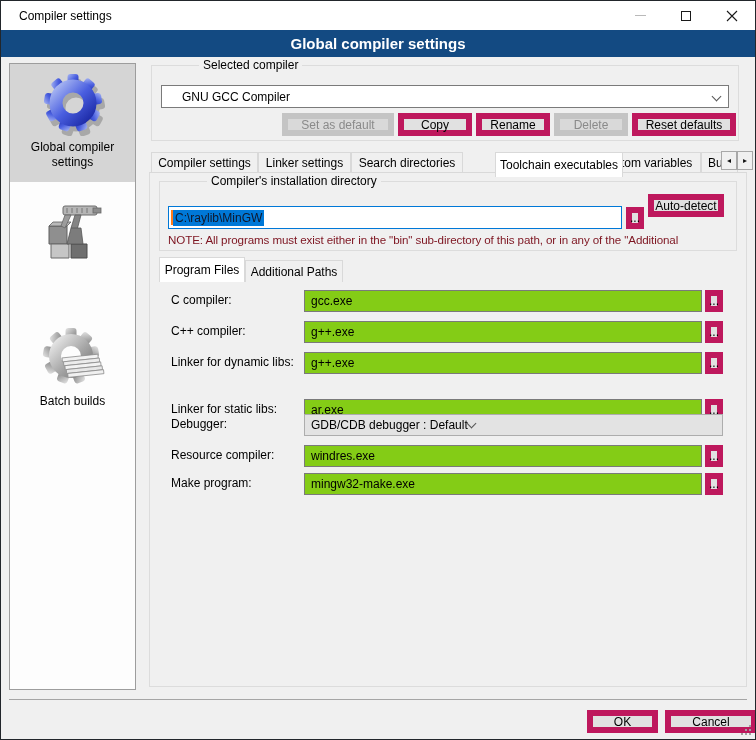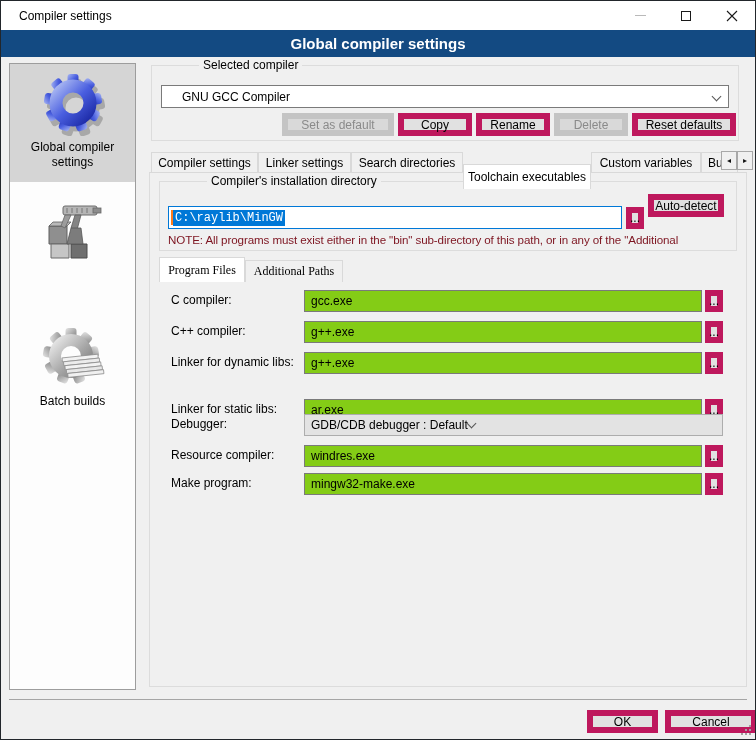--- a/index.html
+++ b/index.html
@@ -56,51 +56,51 @@
   .b-copy       { left:246px; top:47px; width:74px; }
   .b-rename     { left:324px; top:47px; width:74px; }
   .b-delete     { left:402px; top:47px; width:74px; }
   .b-reset      { left:480px; top:47px; width:104px; }
 
   
   .tabrow { position:absolute; left:148px; top:147px; width:598px; height:25px; }
   .tab { position:absolute; top:4px; height:21px; background:#f0f0f0; border:1px solid #d9d9d9;
          border-bottom:none; display:flex; align-items:center; justify-content:center;
          padding:0 6px; white-space:nowrap; overflow:hidden; }
-  .tab.active { top:16px; height:25px; background:#ffffff; z-index:2; }
+  .tab.active { top:4px; height:25px; background:#ffffff; z-index:2;margin-left:32px; }
   .t-0 { left:2px;   width:107px; }
   .t-1 { left:109px; width:93px; }
   .t-2 { left:202px; width:112px; }
   .t-3 { left:314px; width:128px; }
   .t-4 { left:442px; width:110px; }
   .t-5 { left:552px; width:37px; padding:0 0 0 6px; justify-content:flex-start; }
   .tab-arrows { position:absolute; right:-6px; top:3px; display:flex; z-index:3; }
   .tab-arrow { width:16px; height:19px; background:#f0f0f0; border:1px solid #a8a8a8;
                display:flex; align-items:center; justify-content:center; font-size:8px; color:#111; }
 
   
   .tabpage { position:absolute; left:148px; top:171px; width:598px; height:515px;
              background:#f0f0f0; border:1px solid #dcdcdc; border-top:1px solid #d9d9d9; }
 
   .gb-install { left:158px; top:180px; width:578px; height:70px; }
   .path-input { position:absolute; left:8px; top:24px; width:454px; height:23px;
                 background:#ffffff; border:1px solid #0078d7; display:flex; align-items:center;
                 padding-left:2px; overflow:hidden; }
   .path-caret { width:2px; height:15px; background:#ff7b1c; margin-right:0; }
-  .path-sel { background:#0078d7; color:#ffffff; padding:1px 2px; white-space:nowrap;font-family:Liberation Mono, monospace; }
+  .path-sel { background:#0078d7; color:#0f172a; padding:1px 2px; white-space:nowrap; }
   .b-browse-dir { left:466px; top:25px; width:18px; height:22px; }
   .b-autodetect { left:488px; top:12px; width:76px; }
   .note { position:absolute; left:8px; top:51px; width:566px; color:#7d1420;
           white-space:nowrap; overflow:hidden; font-size:11.6px; letter-spacing:-0.1px; }
 
   
   .subtabrow { position:absolute; left:158px; top:256px; width:578px; height:25px; }
   .subtab { position:absolute; top:3px; height:22px; background:#f0f0f0; border:1px solid #d9d9d9;
             border-bottom:none; display:flex; align-items:center; justify-content:center;
-            padding:0 0; white-space:nowrap;font-family:Liberation Serif, serif; }
+            padding:0 0; white-space:nowrap; }
   .subtab.active { top:0; height:25px; background:#ffffff; z-index:2; }
   .st-0 { left:0;    width:86px; }
   .st-1 { left:86px; width:98px; }
 
   
   .frow { position:absolute; left:158px; width:578px; height:22px; }
   .frow .flabel { position:absolute; left:12px; top:3px; white-space:nowrap; }
   .frow .finput { position:absolute; left:145px; width:398px; height:22px; background:#84cc16;
                   border:1px solid #7a7a7a; display:flex; align-items:center; padding-left:6px;
                   overflow:hidden; white-space:nowrap; }

